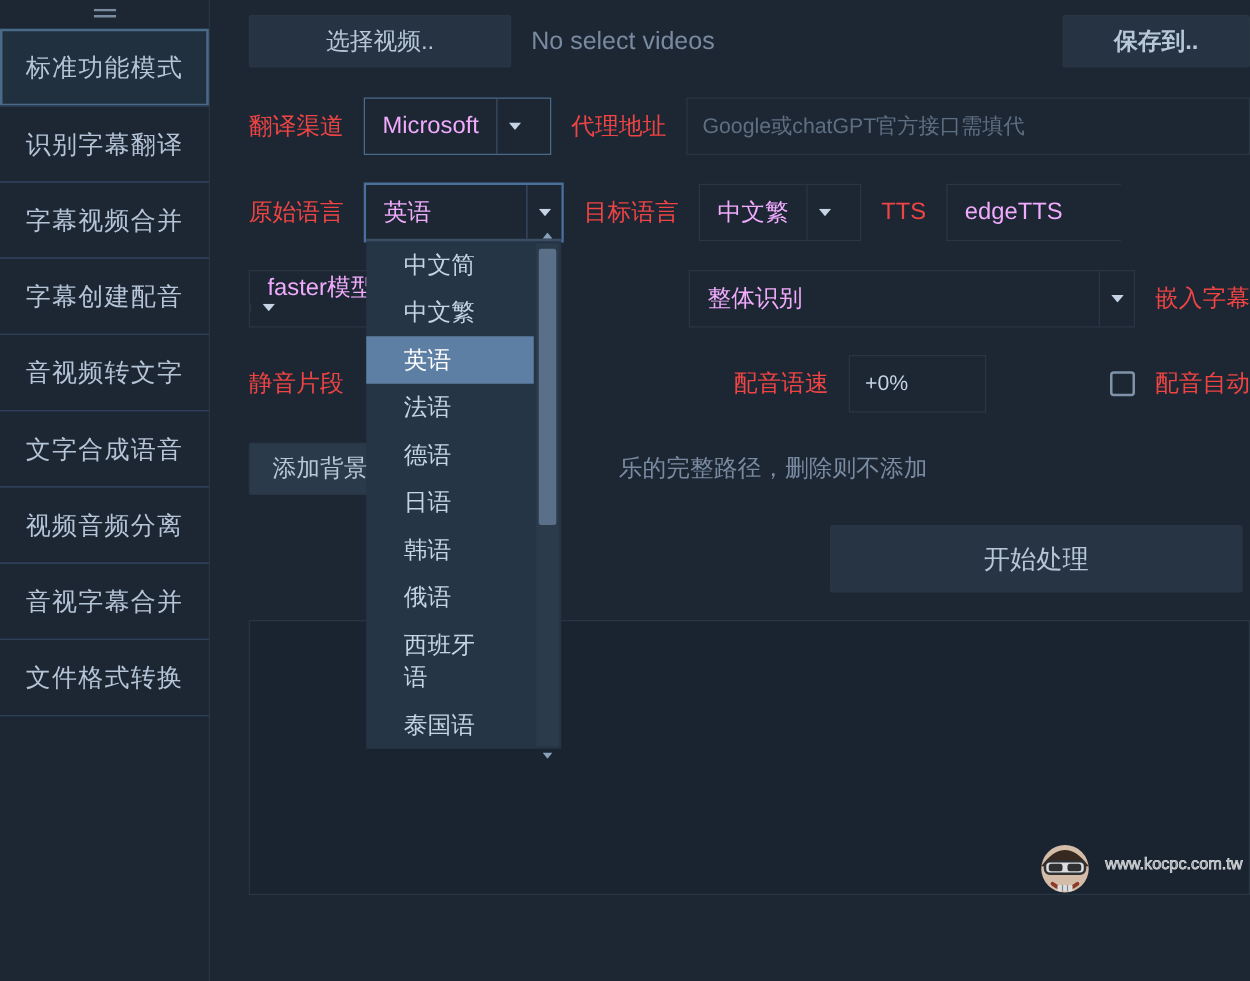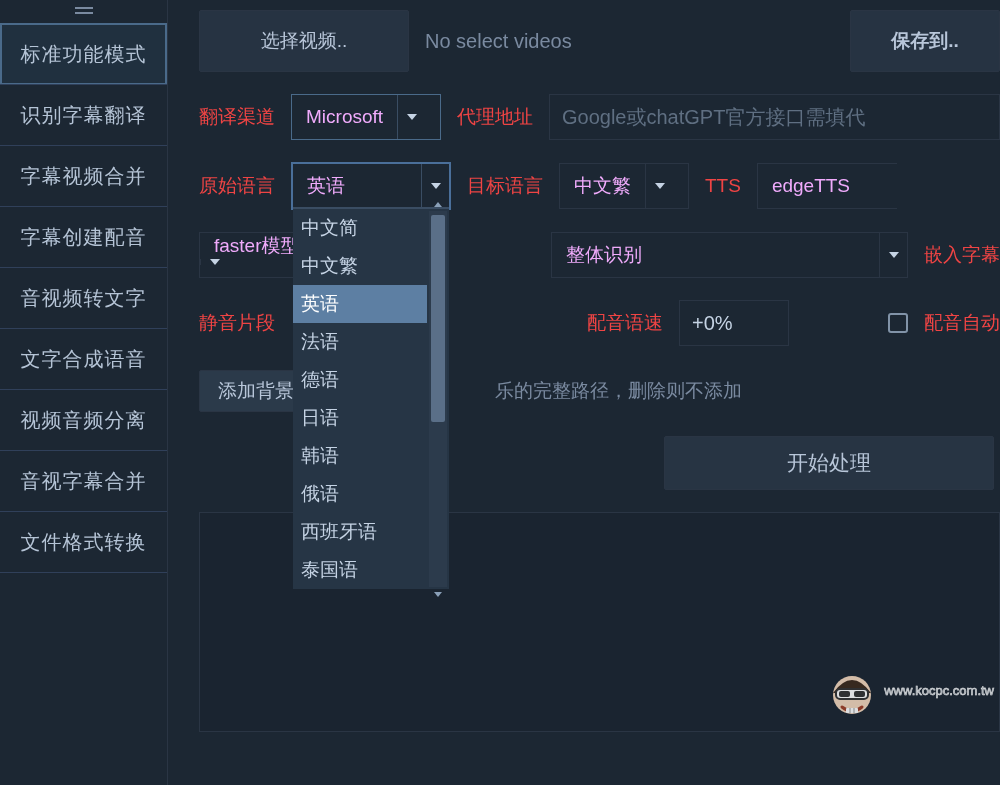--- a/index.html
+++ b/index.html
@@ -13,45 +13,45 @@
 .nav-item { height: 62px; display: flex; align-items: center; justify-content: center; font-size: 20px; color: #b5c4d6; border-top: 1px solid #30405a; border-bottom: 1px solid #30405a; margin-top: -1px; cursor: pointer; letter-spacing: 1px; }
 .nav-item.selected { border: 2px solid #4a6a8a; background: #20303f; }
 .nav-item:first-of-type { margin-top: 4px; }
 
 
 .main { position: absolute; left: 183px; top: 0; right: 0; height: 100%; padding: 10px 0 0 16px; }
 
 .row { display: flex; align-items: center; gap: 16px; margin-bottom: 22px; min-height: 46px; }
 .label { color: #ef4444; font-size: 19px; white-space: nowrap; }
 
-.btn { background: #263342; border: 1px solid #2a3544; color: #b8c6d9; height: 62px; padding: 0 30px; font-size: 19px; display: flex; align-items: center; justify-content: center; cursor: pointer; border-radius: 2px; }
+.btn { background: #263342; border: 1px solid #2a3544; color: #b8c6d9; height: 42px; padding: 0 30px; font-size: 19px; display: flex; align-items: center; justify-content: center; cursor: pointer; border-radius: 2px; }
 .btn.wide { min-width: 210px; }
 .btn.small { padding: 0 18px; height: 42px; background: #2b3a4a; }
 .btn.primary { min-width: 330px; height: 54px; background: #273443; font-size: 21px; }
 
 .status-text { color: #7a8aa0; font-size: 20px; }
 
 .combo { display: flex; align-items: stretch; border: 1px solid #4a6a8a; height: 46px; background: #1c2733; }
 .combo .value { padding: 0 14px; display: flex; align-items: center; font-size: 19px; color: #f0abfc; min-width: 0; }
 .combo .caret { width: 28px; display: flex; align-items: center; justify-content: center; border-left: 1px solid #3a4d63; cursor: pointer; }
 .caret svg { width: 10px; height: 6px; fill: #c5d3e4; }
 .combo.noborder { border-color: #2a3544; }
 .combo.noborder .caret { border-left-color: #2a3544; }
 
-.textinput { background: #1c2733; border: 1px solid #2a3544; height: 46px; padding: 0 12px; color: #c5d3e4; font-size: 20px; flex: 1; min-width: 0; }
+.textinput { background: #1c2733; border: 1px solid #2a3544; height: 46px; padding: 0 12px; color: #c5d3e4; font-size: 17px; flex: 1; min-width: 0; }
 .textinput::placeholder { color: #5f6f82; }
 .textinput.short { flex: 0 0 auto; width: 110px; }
 
 .checkbox { width: 20px; height: 20px; border: 2px solid #8193a8; border-radius: 3px; flex-shrink: 0; cursor: pointer; }
 
 
 .dropdown-open { position: absolute; border: 2px solid #4a6f9a; background: #263545; z-index: 10; }
 .dropdown-open .combo { border: none; border-bottom: 1px solid #3a4d63; }
 .dropdown-list { position: relative; }
-.dd-item { padding: 6px 8px; font-size: 19px; color: #c5d3e4; cursor: pointer; }
+.dd-item { padding: 6px 30px; font-size: 19px; color: #c5d3e4; cursor: pointer; }
 .dd-item.highlight { background: #5d7fa3; color: #fff; }
 .scrollbar-track { position: absolute; right: 2px; top: 2px; bottom: 2px; width: 18px; background: #2c3b4c; }
 .scrollbar-thumb { position: absolute; left: 2px; right: 2px; top: 4px; height: 55%; background: #5a6f88; border-radius: 2px; }
 .scrollbar-track .arrow { position: absolute; left: 0; right: 0; height: 14px; display:flex; align-items:center; justify-content:center;}
 .scrollbar-track .arrow.up { top: -14px;} 
 .scrollbar-track .arrow.down { bottom: -14px;}
 
 .log-area { border: 1px solid #2a3544; background: #1a2430; margin-top: 10px; height: 220px; }
 
 

